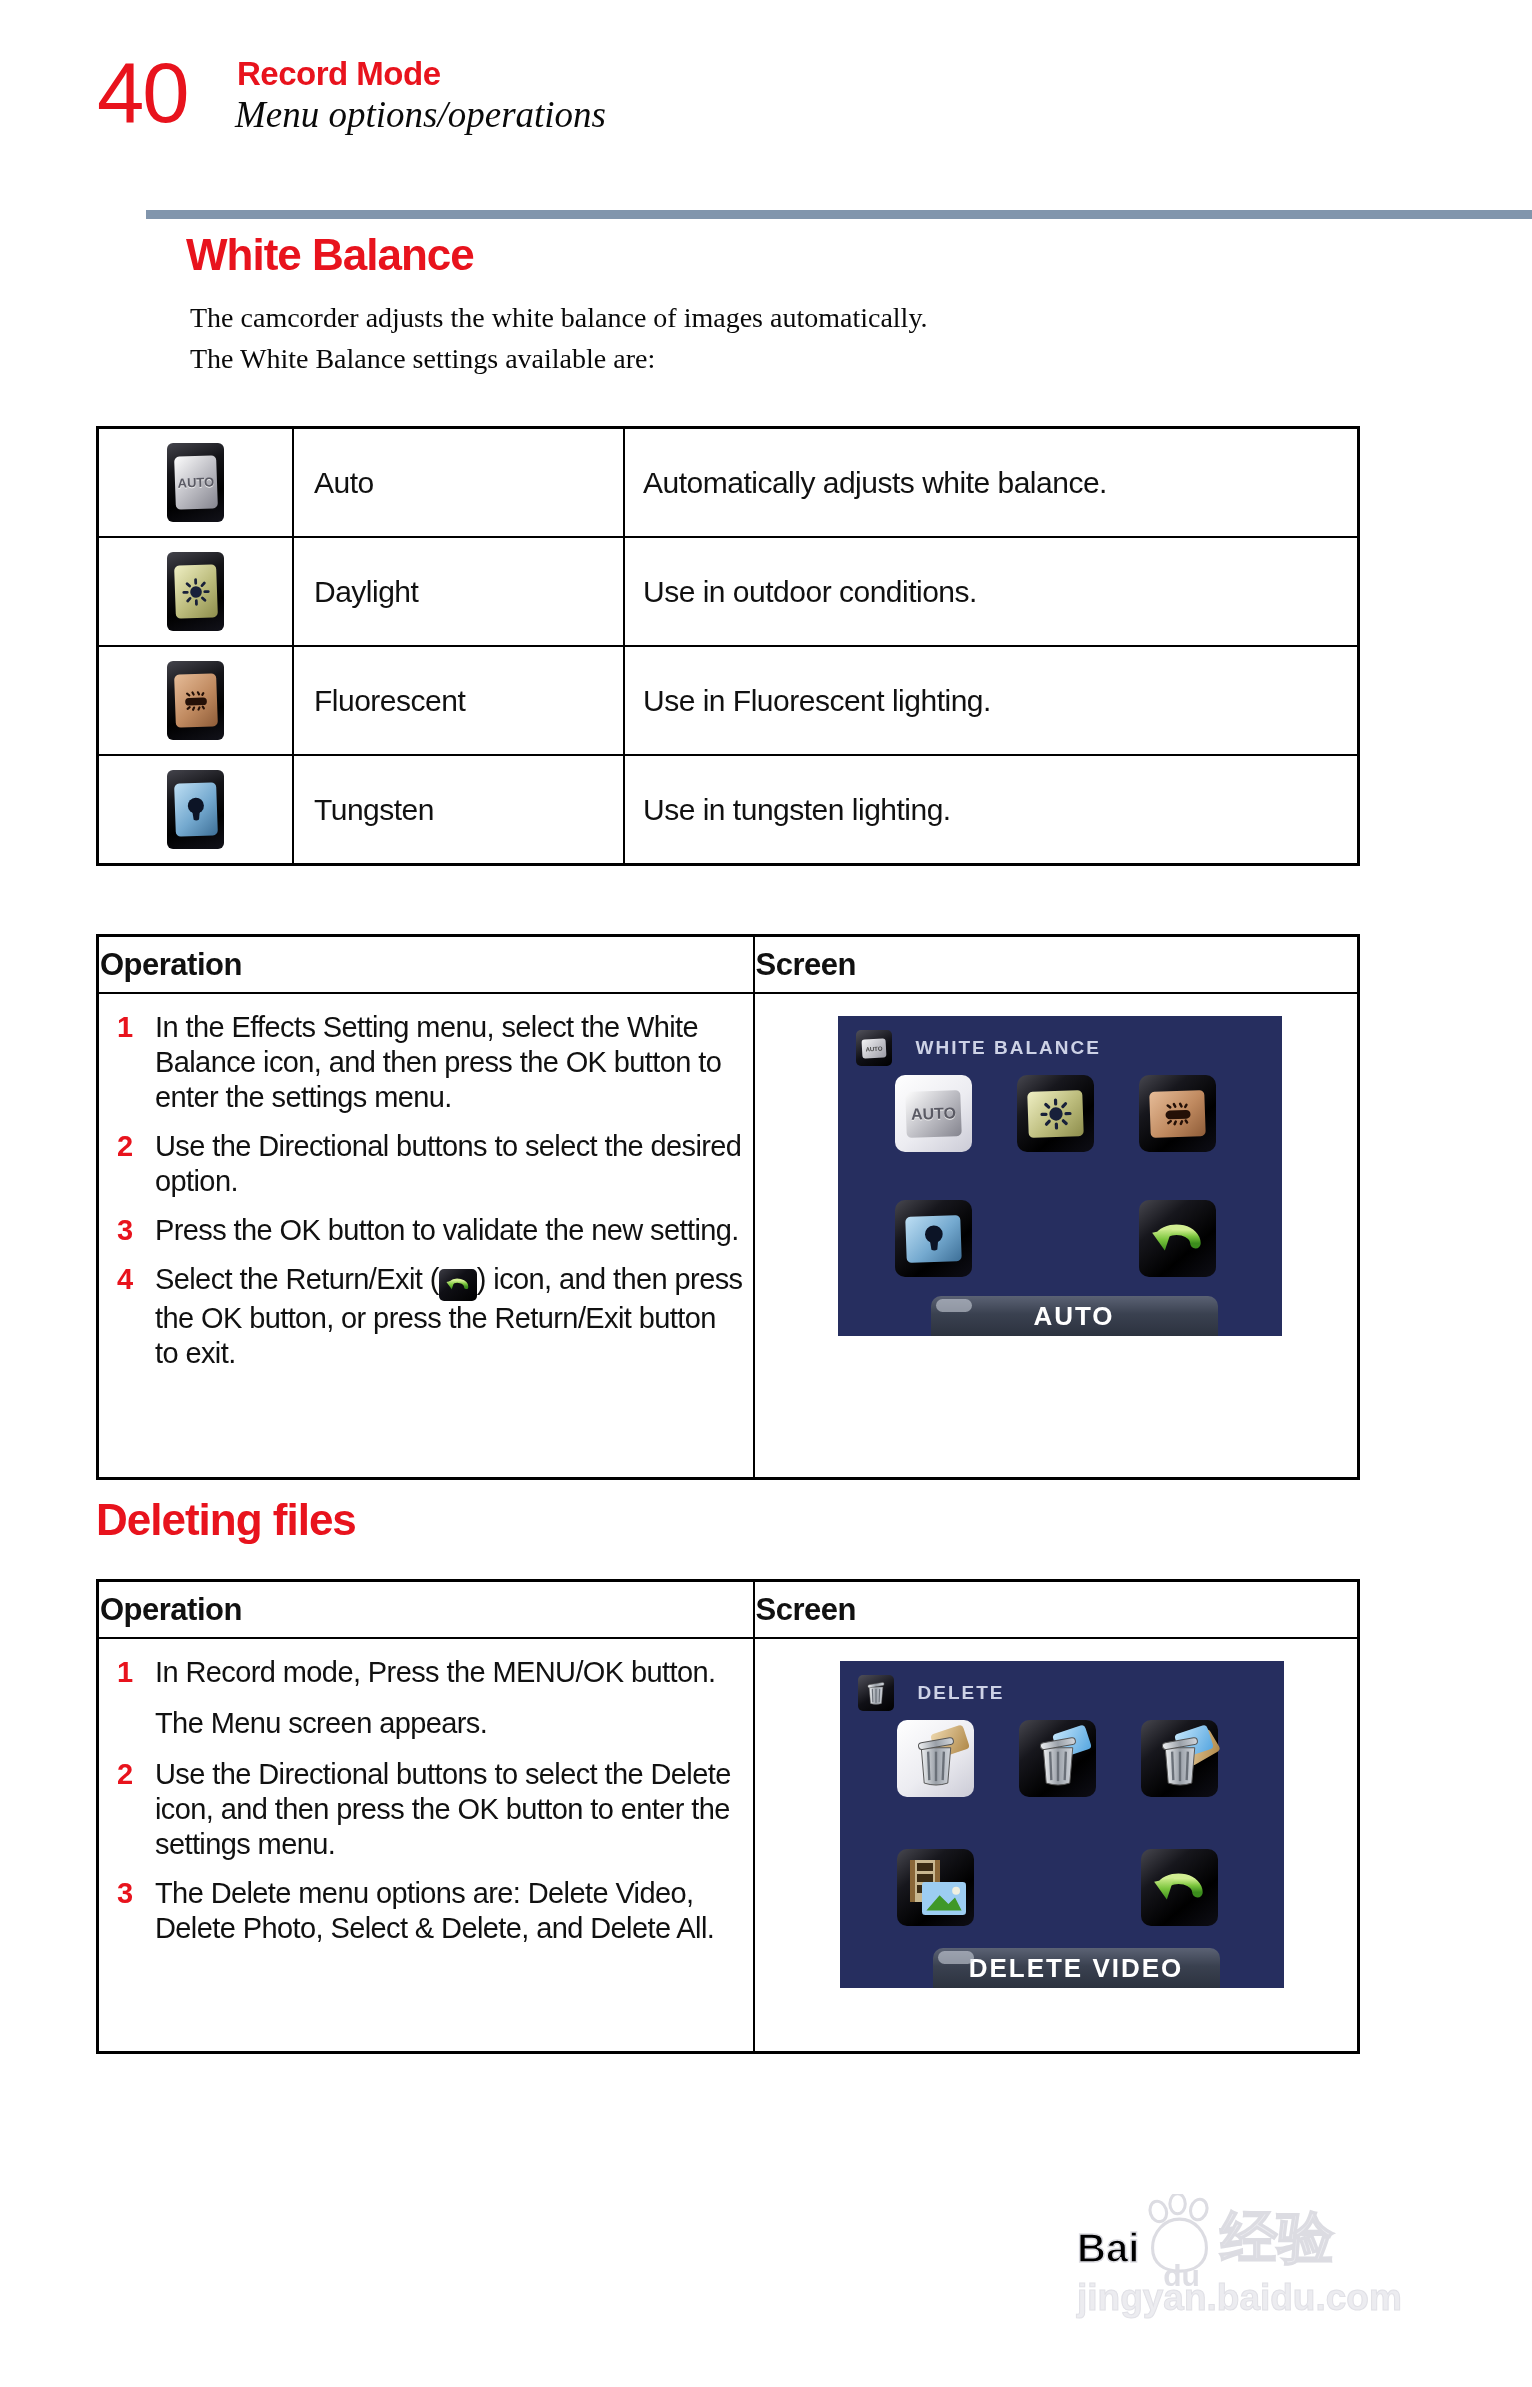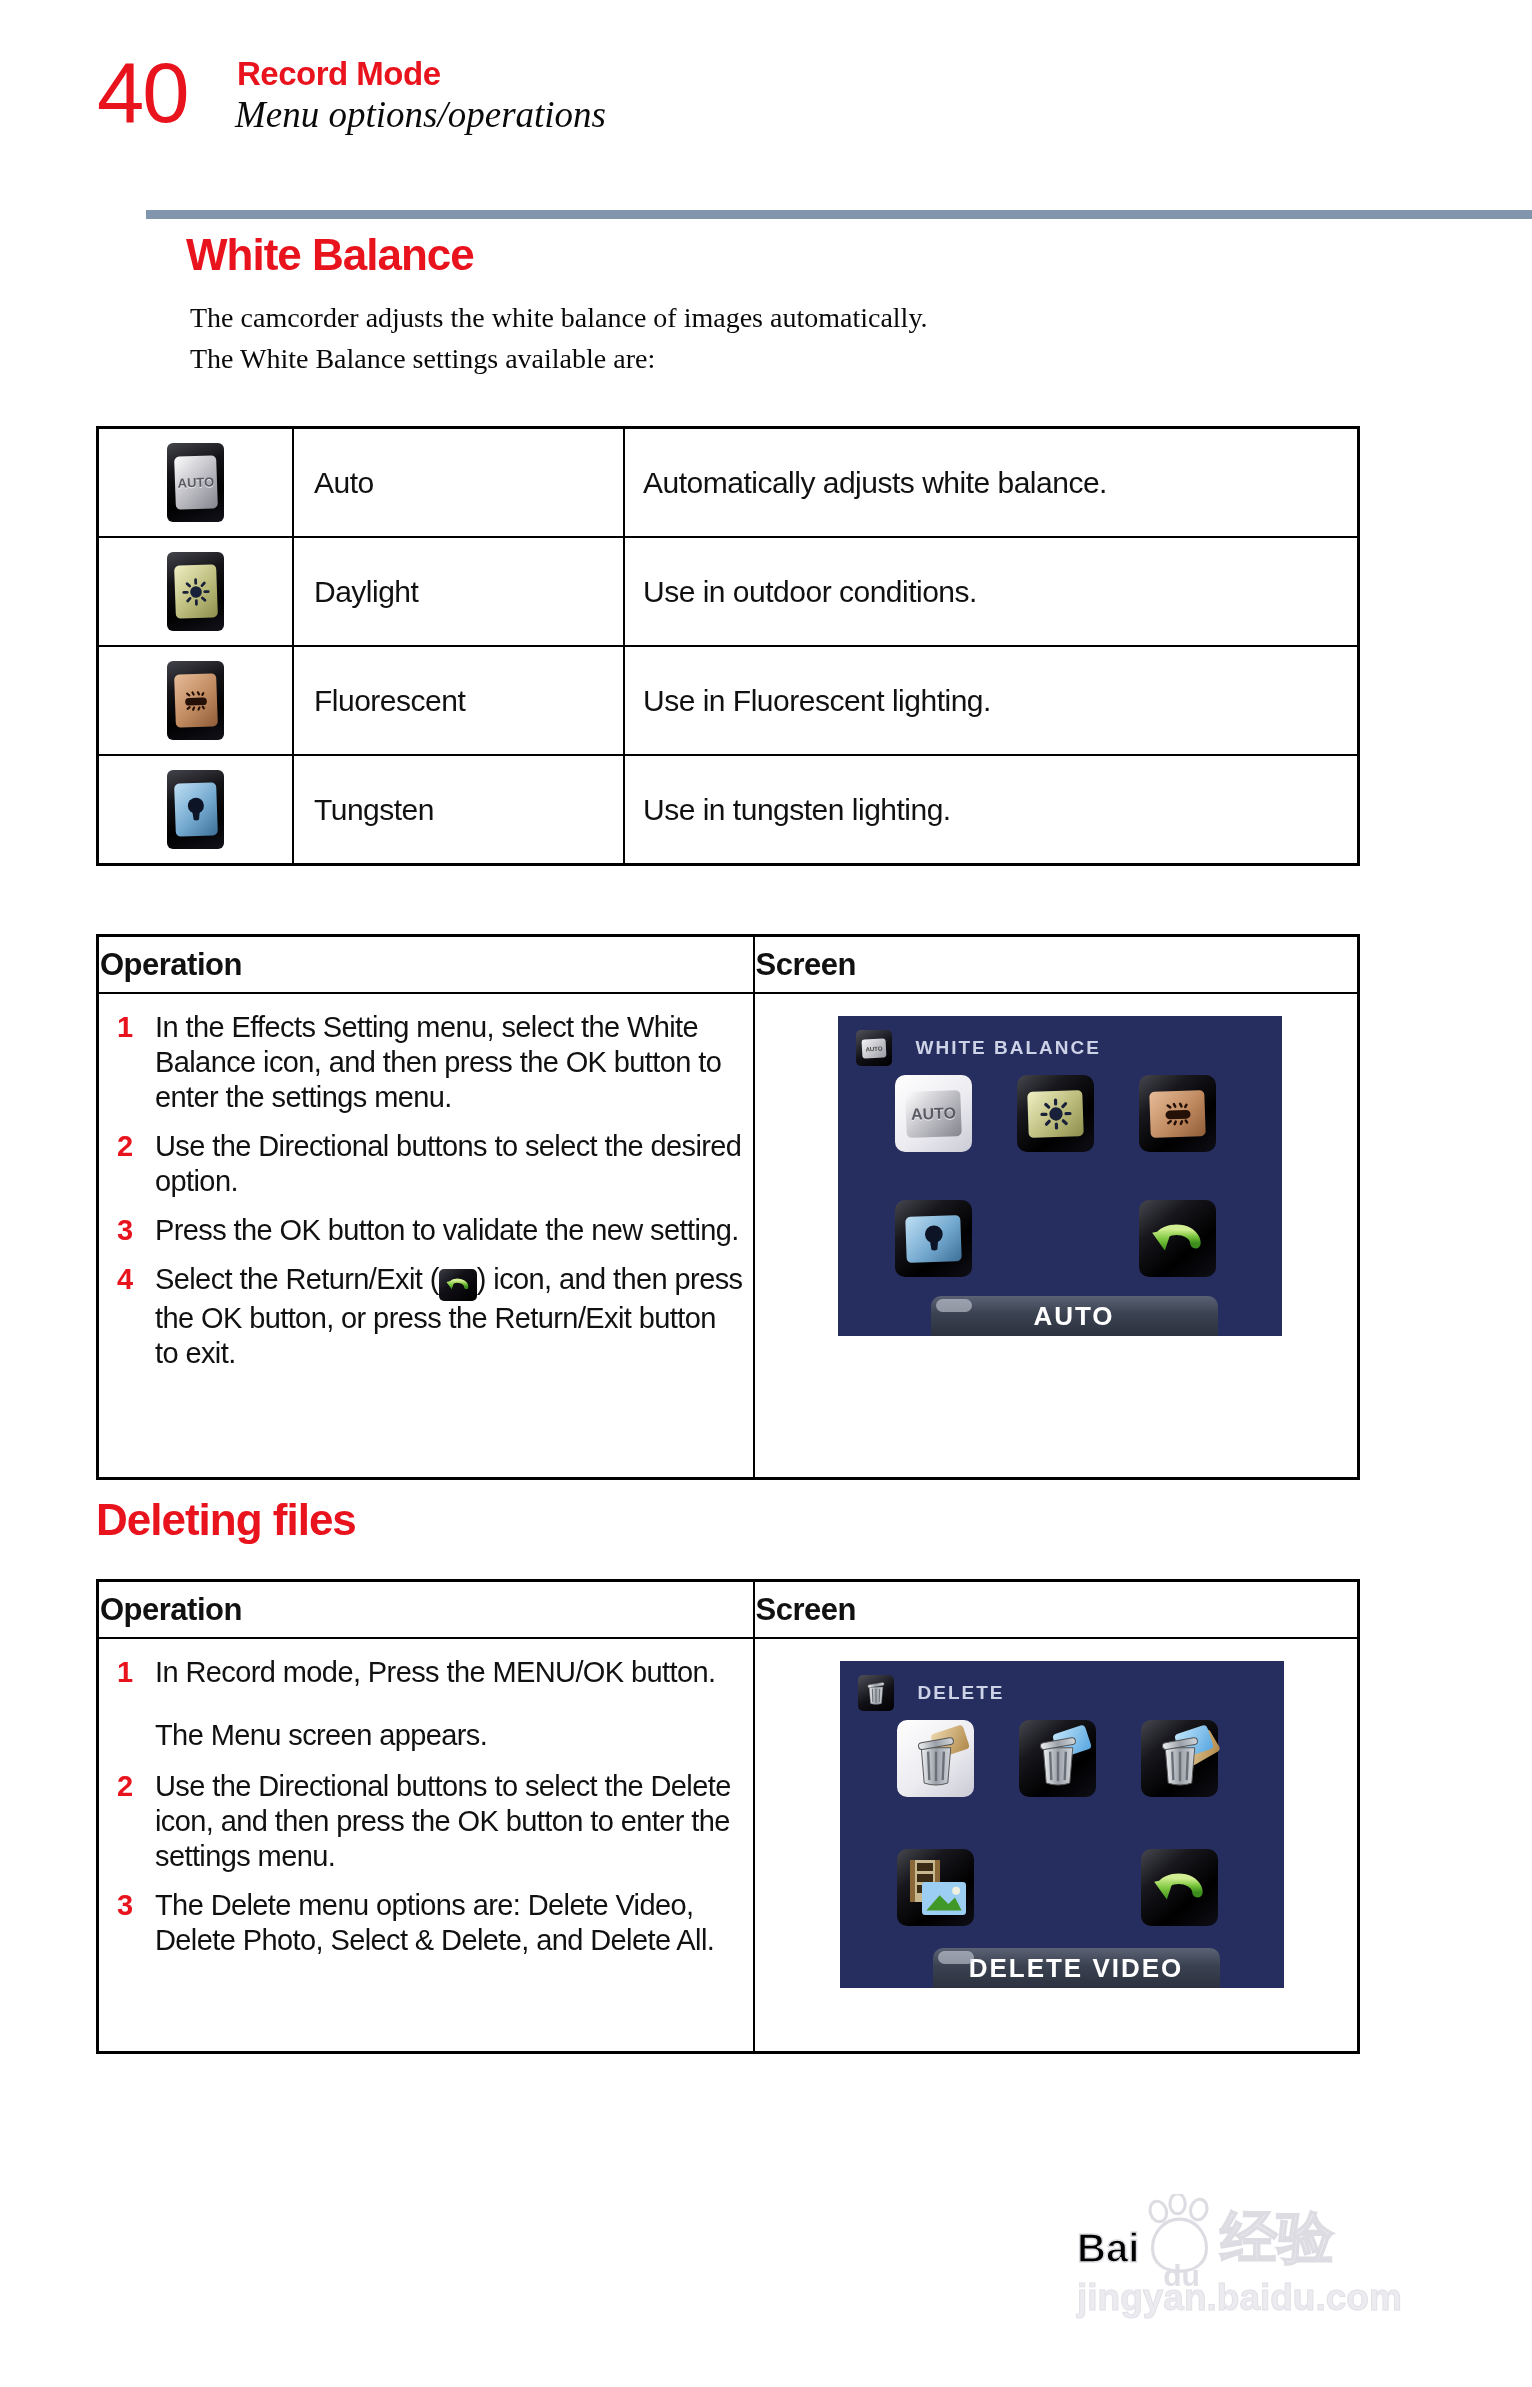--- a/index.html
+++ b/index.html
@@ -29,21 +29,21 @@
   .op-table{left:96px;width:1264px;border:3px solid #000;}
   .op-table th{border:2px solid #000;height:53px;font-size:31px;font-weight:700;letter-spacing:-0.5px;text-align:left;}
   .op-table td{border:2px solid #000;vertical-align:top;padding:0;}
   .op-table .steps-cell{width:656px;padding:16px 8px 0 12px;}
   .op-table-1{top:934px;} .op-table-1 td{height:467px;}
   .op-table-2{top:1579px;} .op-table-2 td{height:396px;}
 
   .step{display:flex;margin-bottom:14px;}
   .step .n{flex:none;width:26px;margin:0 12px 0 6px;color:var(--red);font-weight:700;font-size:29px;line-height:35px;}
   .step .t{font-size:29px;line-height:35px;letter-spacing:-0.6px;max-width:592px;}
-  .step-note{margin:28px 0 16px 44px;font-size:29px;line-height:35px;letter-spacing:-0.6px;}
+  .step-note{margin:16px 0 16px 44px;font-size:29px;line-height:35px;letter-spacing:-0.6px;}
 
   
   .tile-lg{width:57px;height:79px;margin:0 auto;border-radius:6px;
     background:linear-gradient(160deg,#44444c 0%,#141418 32%,#000 66%,#12121a 100%);
     display:flex;align-items:center;justify-content:center;}
   .card{width:42px;height:53px;border-radius:5px;transform:rotate(-2deg);
     display:flex;align-items:center;justify-content:center;}
   .card-auto{background:linear-gradient(135deg,#fdfdfd 0%,#c2c2c8 48%,#84848e 100%);
     color:#5a5a64;font-weight:700;font-size:13px;letter-spacing:0;text-shadow:0 1px 0 #eee;}
   .card-daylight{background:linear-gradient(135deg,#efefc4 0%,#bcbc7c 55%,#8d8d4c 100%);}

